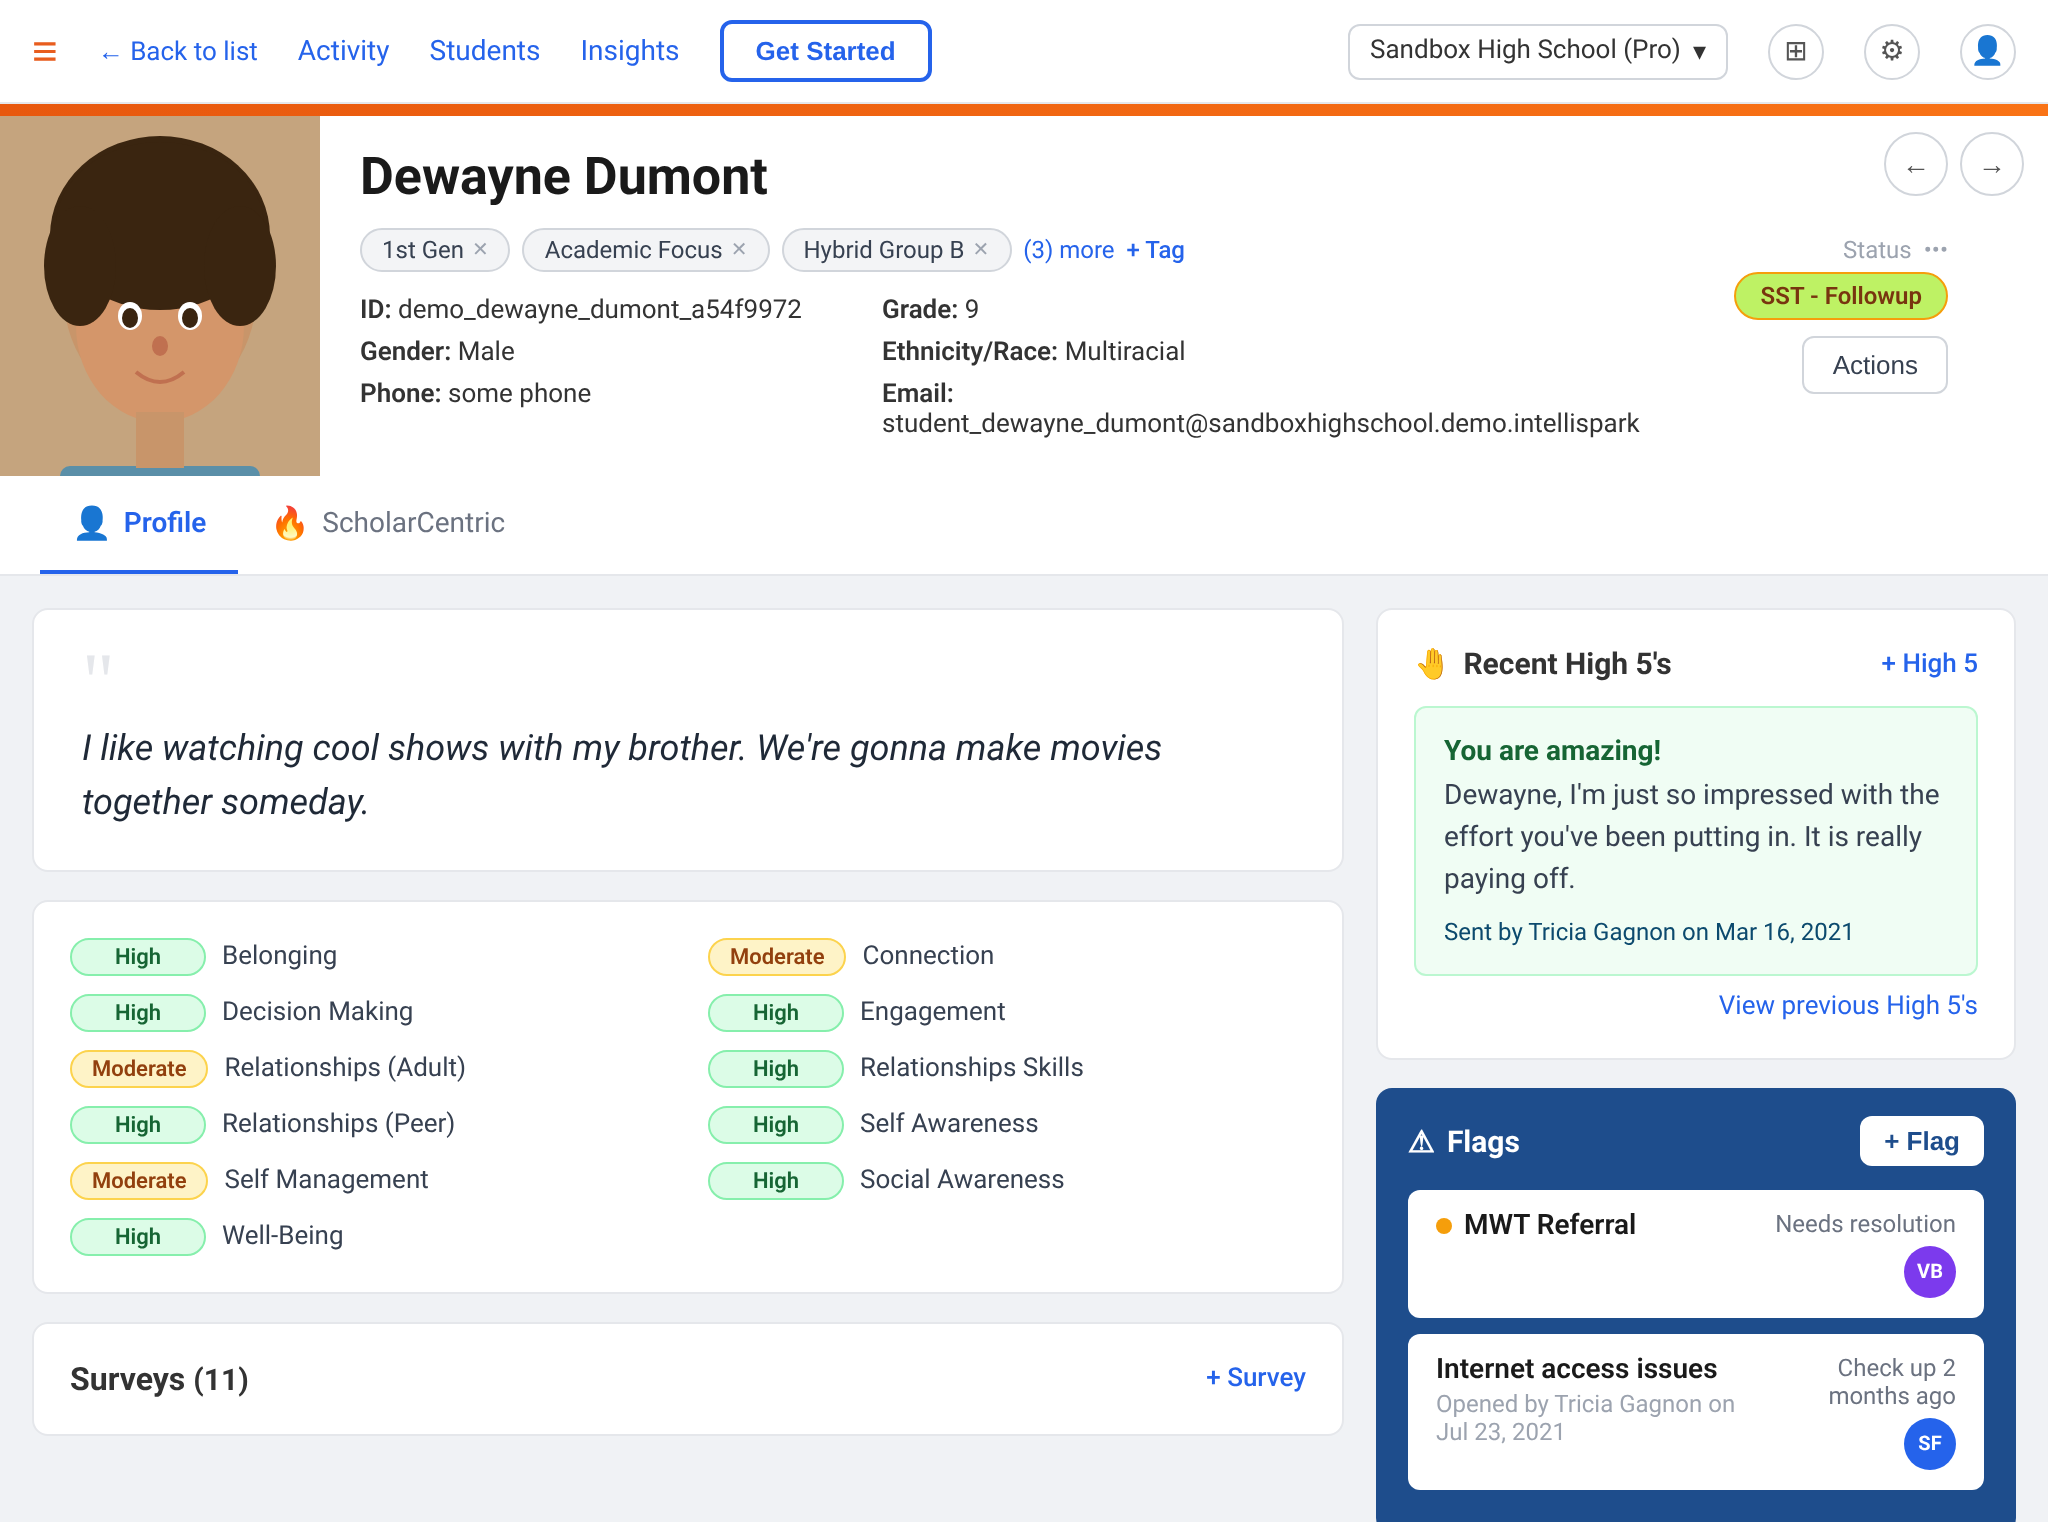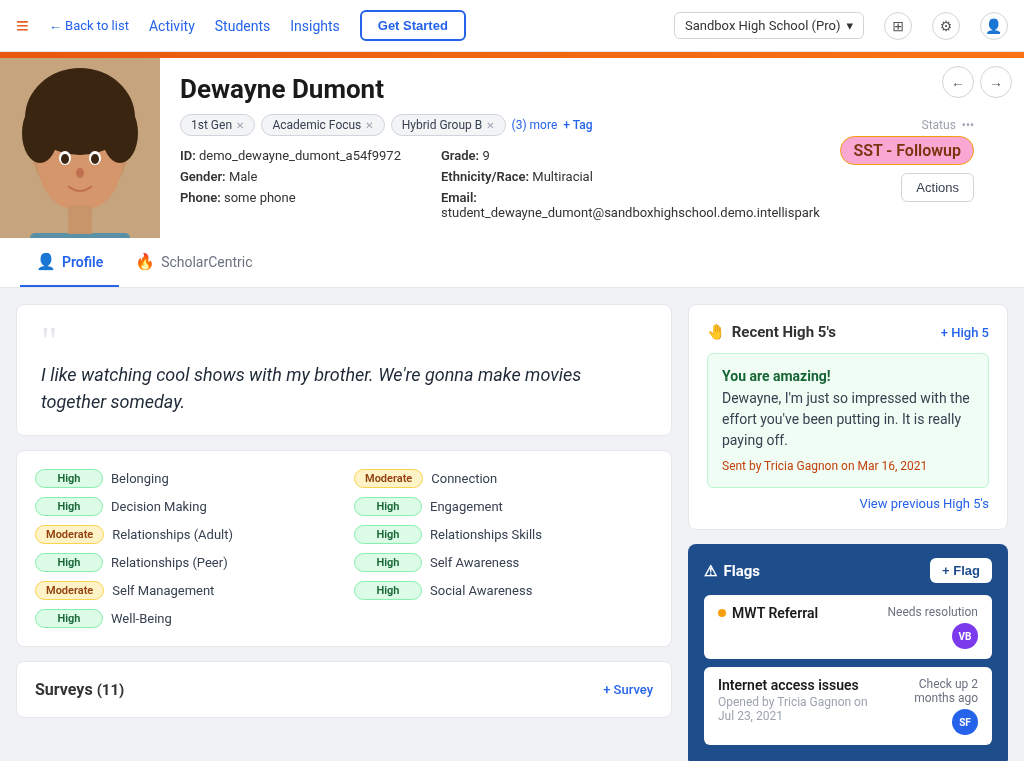--- a/index.html
+++ b/index.html
@@ -21,21 +21,21 @@
     .tag-x { cursor: pointer; color: #9ca3af; font-size: 10px; }
     .tag-more { color: #2563eb; font-size: 12px; cursor: pointer; }
     .tag-add { color: #2563eb; font-size: 12px; cursor: pointer; font-weight: 500; }
     .profile-details { display: flex; gap: 40px; }
     .profile-left-col { display: flex; flex-direction: column; gap: 6px; }
     .profile-right-col { display: flex; flex-direction: column; gap: 6px; }
     .detail-row { font-size: 13px; color: #333; }
     .detail-label { font-weight: 600; }
     .nav-arrows { position: absolute; top: 8px; right: 12px; display: flex; gap: 6px; }
     .arrow-btn { width: 32px; height: 32px; border-radius: 50%; border: 1px solid #d1d5db; background: white; display: flex; align-items: center; justify-content: center; cursor: pointer; font-size: 14px; color: #555; }
-    .status-badge { background: #f9a8d4; border: 1px solid #f59e0b; color: #78350f; padding: 4px 12px; border-radius: 20px; font-size: 16px; font-weight: 600; }
+    .status-badge { background: #bef264; border: 1px solid #f59e0b; color: #78350f; padding: 4px 12px; border-radius: 20px; font-size: 12px; font-weight: 600; }
     .actions-btn { background: white; border: 1px solid #d1d5db; padding: 6px 14px; border-radius: 6px; font-size: 13px; cursor: pointer; color: #374151; font-weight: 500; }
 
     
     .tabs { background: white; border-bottom: 1px solid #e5e7eb; padding: 0 20px; display: flex; gap: 0; }
     .tab { padding: 14px 16px; font-size: 14px; cursor: pointer; color: #6b7280; display: flex; align-items: center; gap: 6px; border-bottom: 2px solid transparent; }
     .tab.active { color: #2563eb; border-bottom: 2px solid #2563eb; font-weight: 600; }
     .tab-icon { font-size: 16px; }
 
     
     .main-content { display: flex; gap: 16px; padding: 16px; }
@@ -62,21 +62,21 @@
     .surveys-title { font-size: 16px; font-weight: 700; }
     .add-btn { color: #2563eb; font-size: 13px; cursor: pointer; font-weight: 500; }
 
     
     .high5-header { display: flex; align-items: center; justify-content: space-between; margin-bottom: 12px; }
     .high5-title { font-size: 15px; font-weight: 700; display: flex; align-items: center; gap: 6px; }
     .high5-add { color: #2563eb; font-size: 13px; cursor: pointer; font-weight: 500; }
     .high5-card { background: #f0fdf4; border: 1px solid #bbf7d0; border-radius: 6px; padding: 14px; margin-bottom: 8px; }
     .high5-you-amazing { font-weight: 700; font-size: 14px; color: #166534; margin-bottom: 4px; }
     .high5-body { font-size: 14px; color: #374151; line-height: 1.5; }
-    .high5-sent { font-size: 12px; color: #c2410c; margin-top: 8px; }
+    .high5-sent { font-size: 12px; color: #0c4a6e; margin-top: 8px; }
     .view-previous { color: #2563eb; font-size: 13px; cursor: pointer; text-align: right; display: block; margin-top: 4px; }
 
     
     .flags-card { background: #1e4d8c; border-radius: 8px; padding: 14px 16px; }
     .flags-header { display: flex; align-items: center; justify-content: space-between; margin-bottom: 12px; }
     .flags-title { color: white; font-size: 15px; font-weight: 700; display: flex; align-items: center; gap: 6px; }
     .flag-add-btn { background: white; color: #1e4d8c; border: none; padding: 5px 12px; border-radius: 6px; font-size: 13px; font-weight: 600; cursor: pointer; }
     .flag-item { background: white; border-radius: 6px; padding: 10px 14px; margin-bottom: 8px; }
     .flag-top { display: flex; align-items: flex-start; justify-content: space-between; }
     .flag-name { font-size: 14px; font-weight: 600; color: #1a1a1a; display: flex; align-items: center; gap: 6px; }

